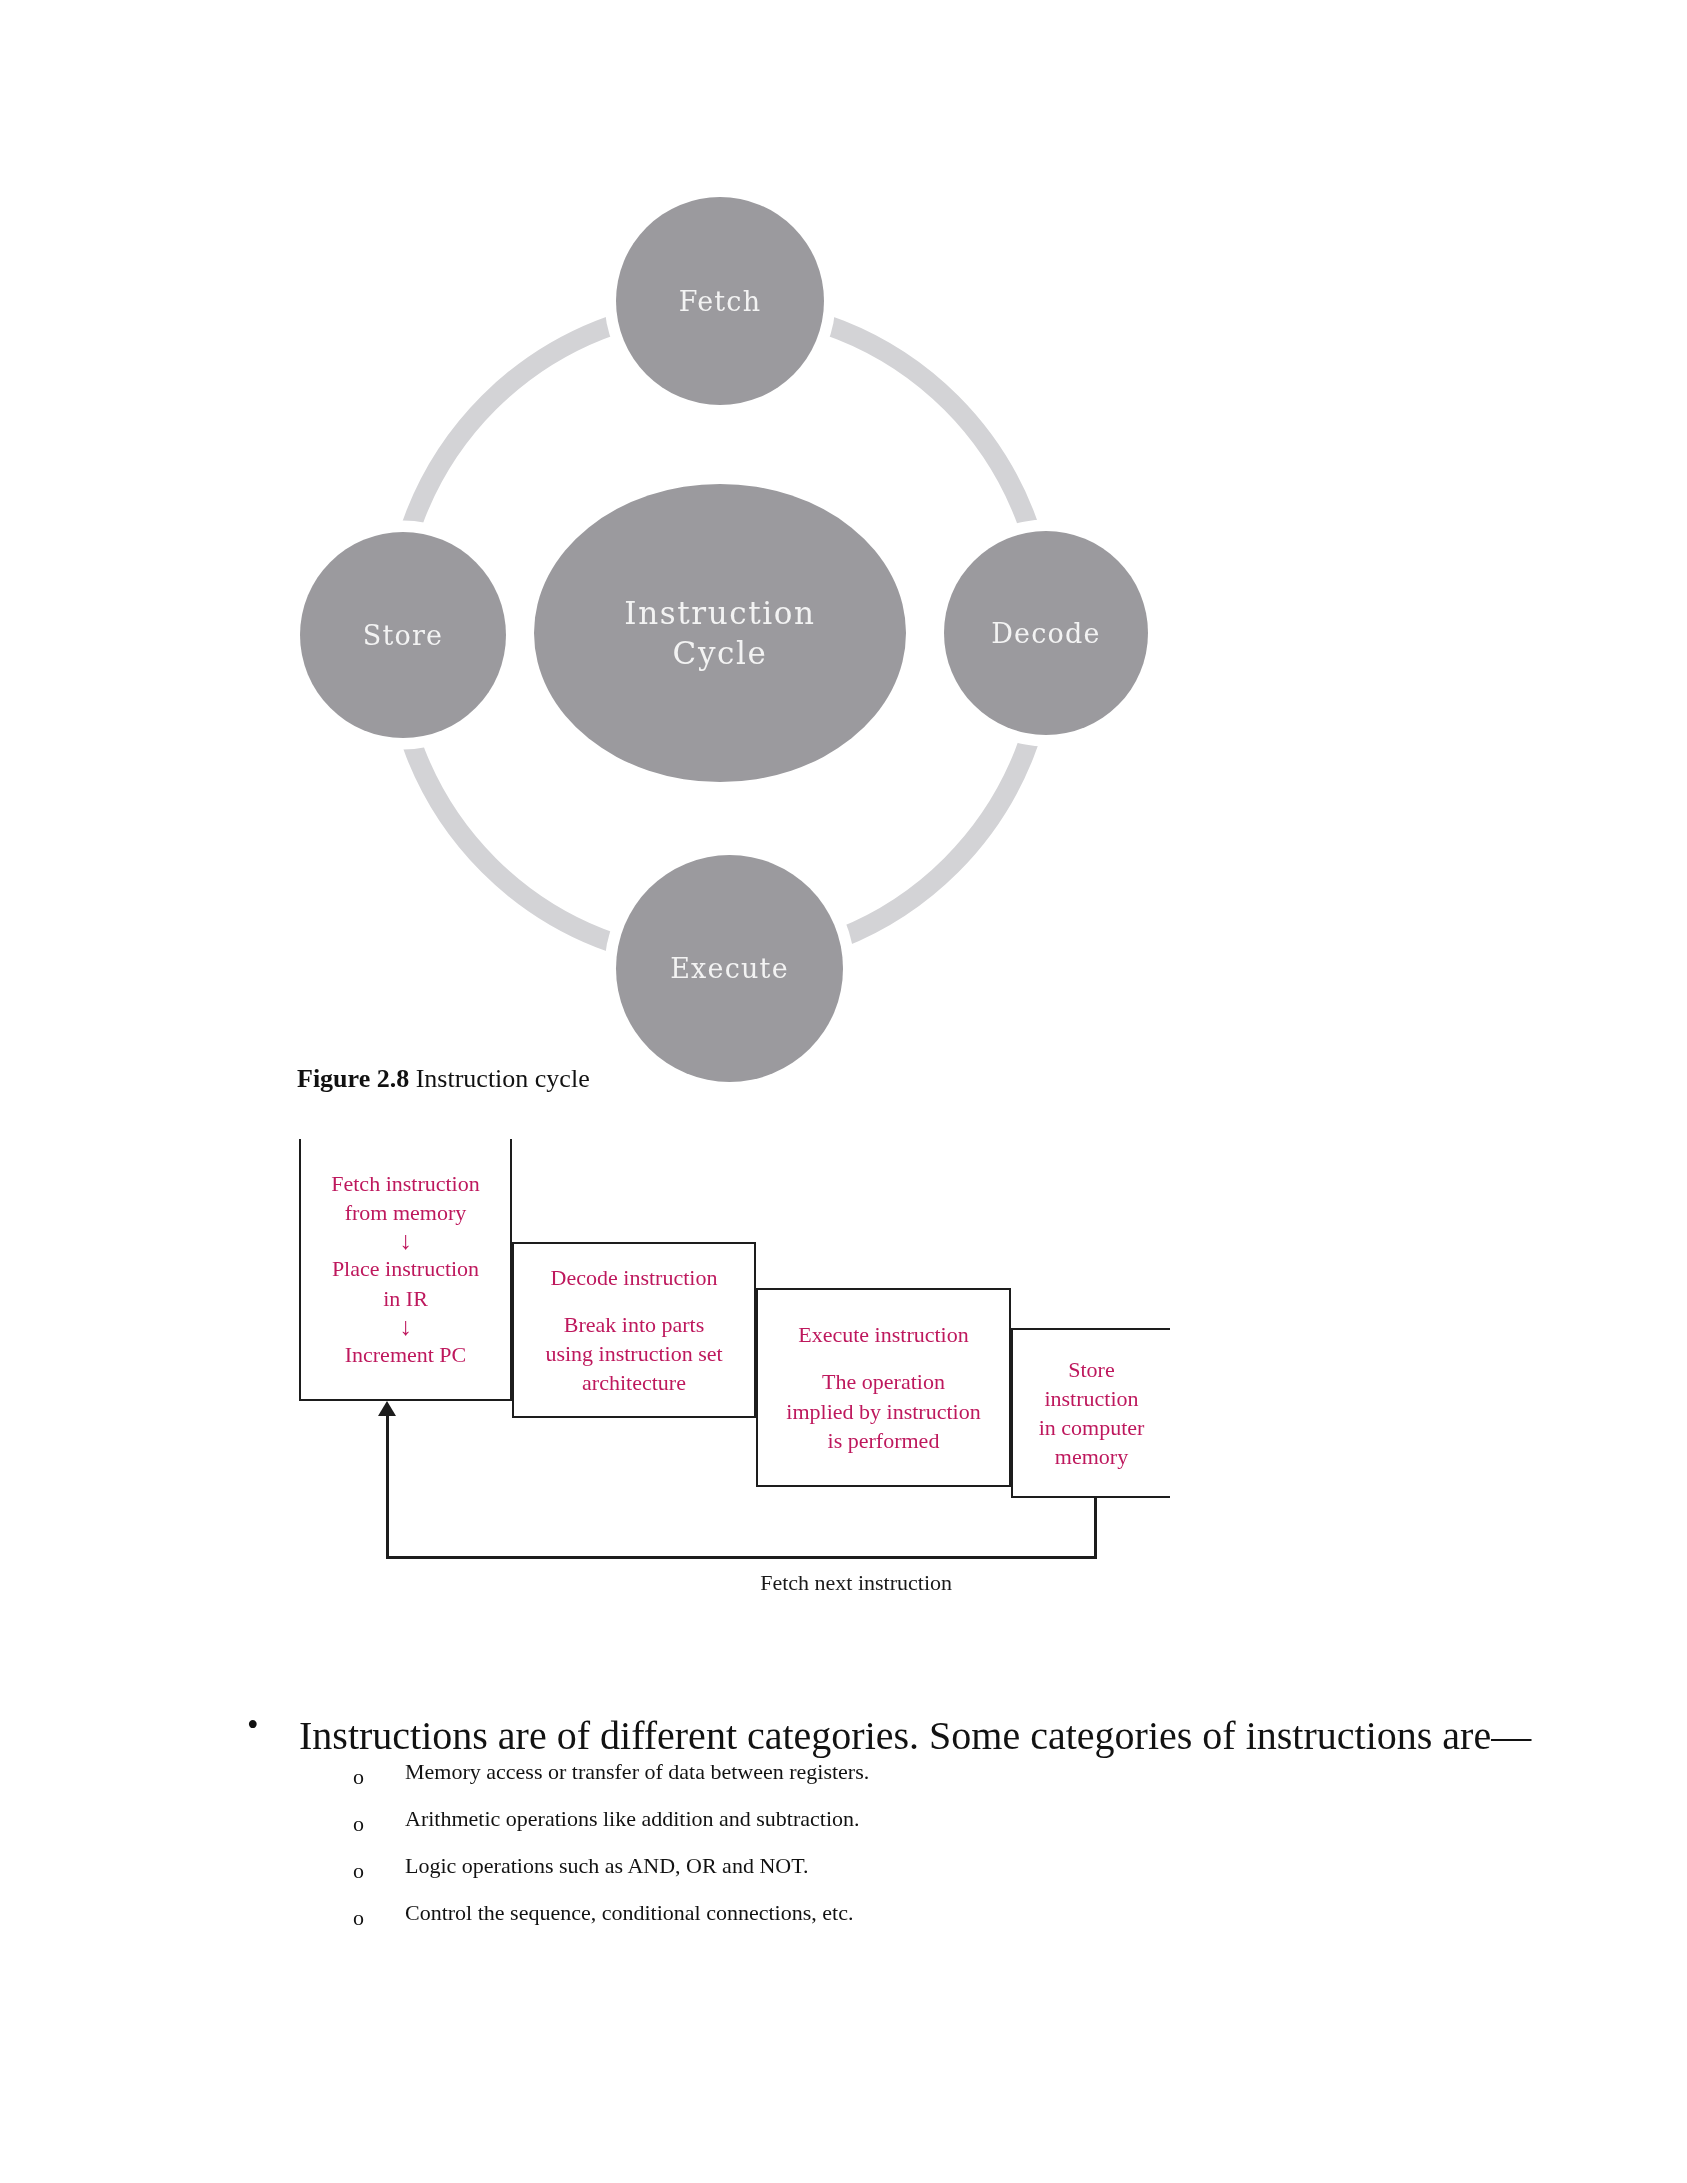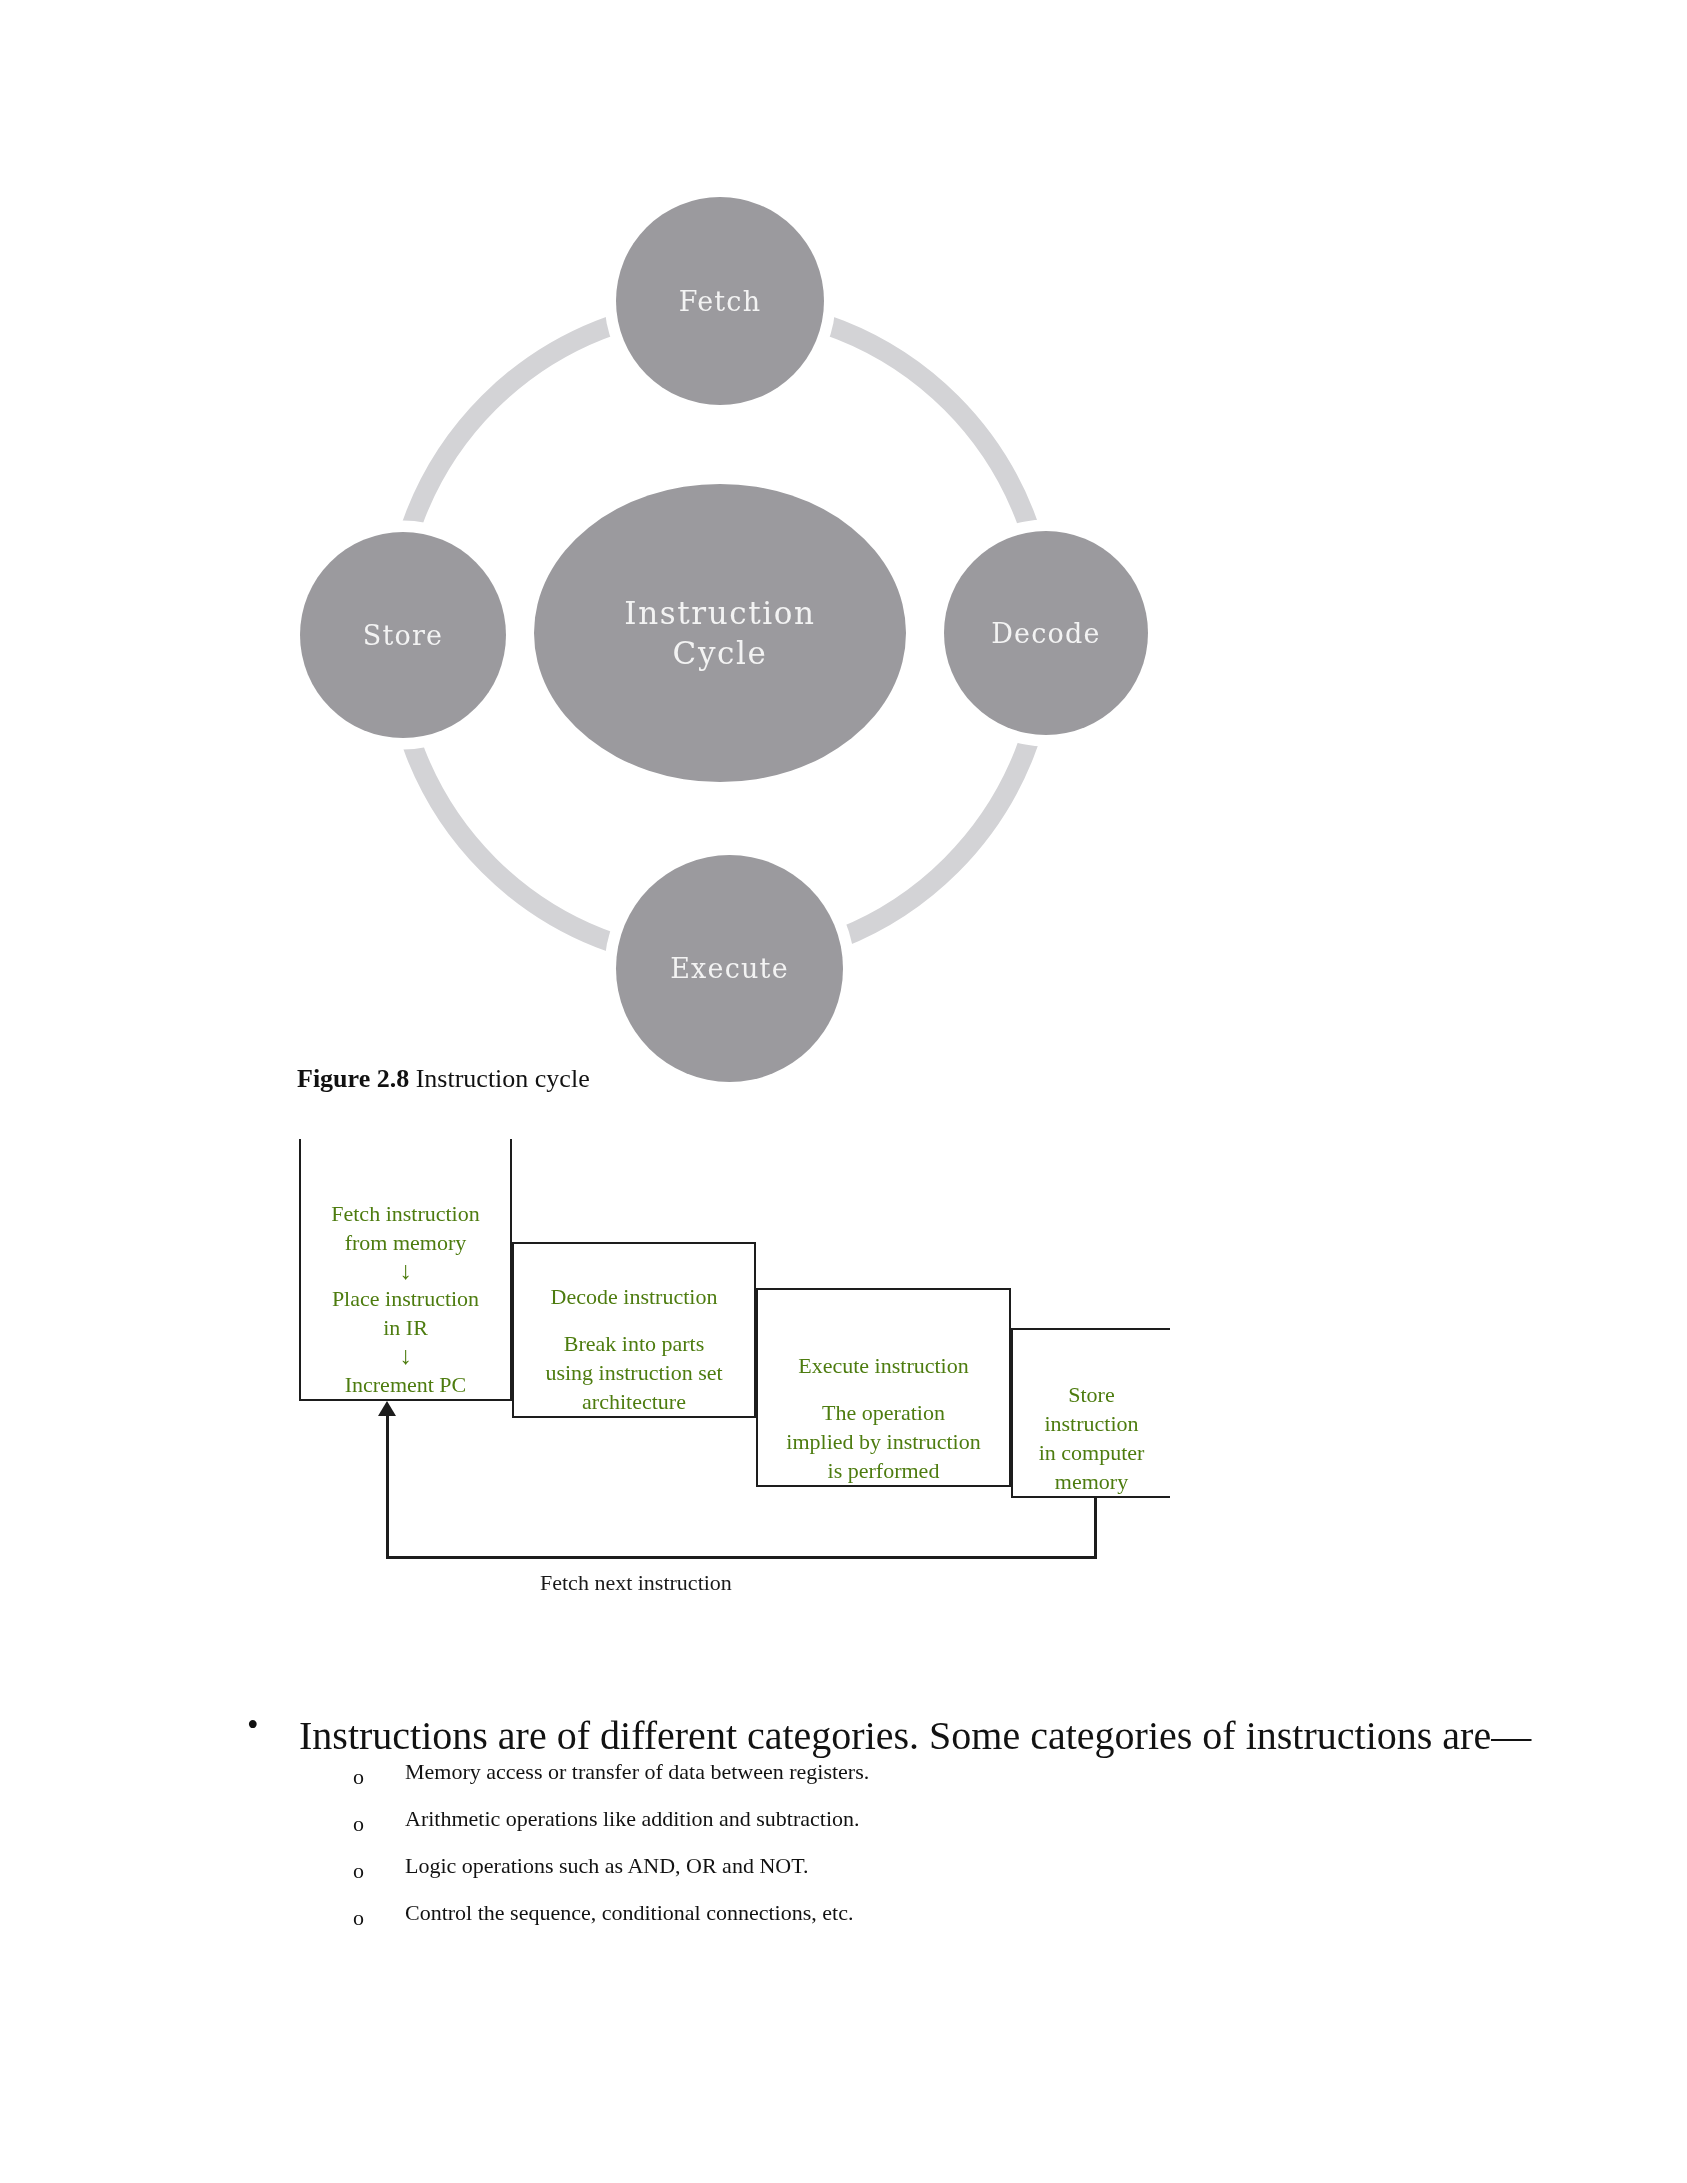--- a/index.html
+++ b/index.html
@@ -67,26 +67,26 @@
   .caption b{font-weight:700;}
   .cap28{top:1064px;}
   .cap29{top:1635px;}
   
   .stepbox{
     position:absolute;
     box-sizing:border-box;
     background:#ffffff;
     font-size:22px;
     line-height:1.32;
-    color:#4d7c0f;
+    color:#be185d;
     text-align:center;
     display:flex;
     flex-direction:column;
     align-items:center;
-    justify-content:flex-end;
+    justify-content:center;
   }
   .b1{
     left:299px; top:1139px; width:213px; height:262px;
     border-left:2.5px solid #1d1d1d;
     border-right:2.5px solid #1d1d1d;
     border-bottom:2.5px solid #1d1d1d;
   }
   .b2{
     left:512px; top:1242px; width:244px; height:176px;
     border:2.5px solid #1d1d1d;
@@ -112,21 +112,21 @@
     left:378px; top:1401px;
     width:0; height:0;
     border-left:9px solid transparent;
     border-right:9px solid transparent;
     border-bottom:15.7px solid #1d1d1d;
   }
   .loop-label{
     position:absolute;
     left:540px; top:1570px;
     width:412px;
-    text-align:left;
+    text-align:right;
     font-size:22px;
     color:#1a1a1a;
   }
   
   .bullet-marker{
     position:absolute;
     left:247px; top:1707px;
     font-size:33px;
   }
   .bullet-text{

